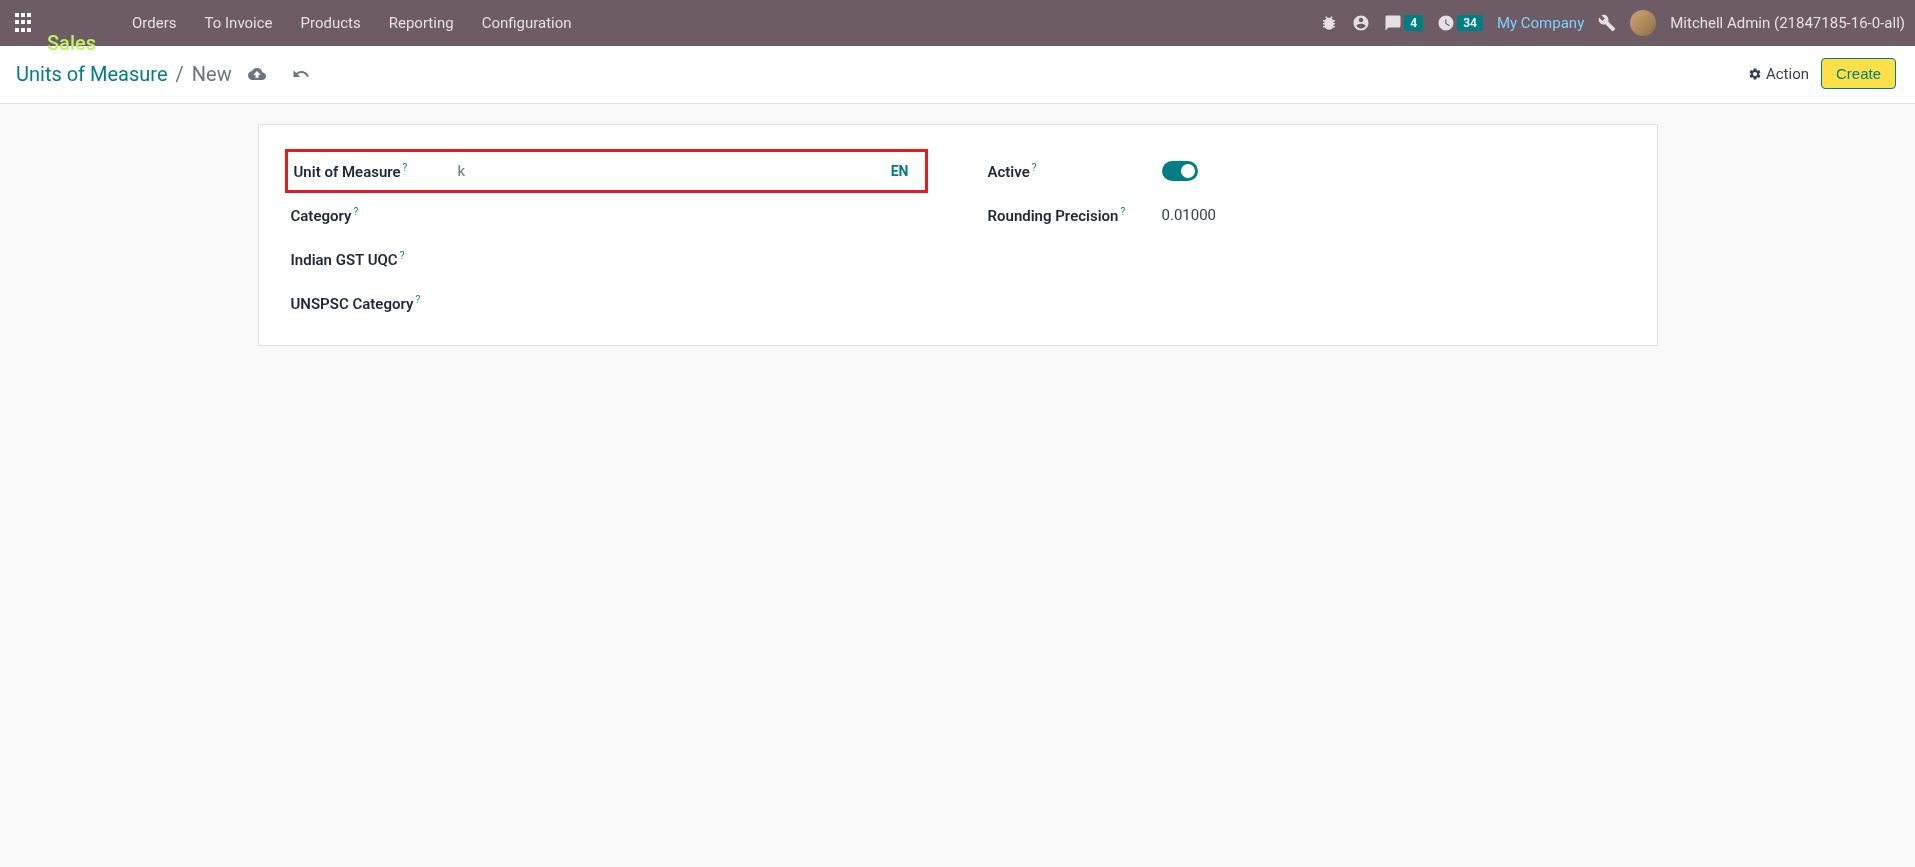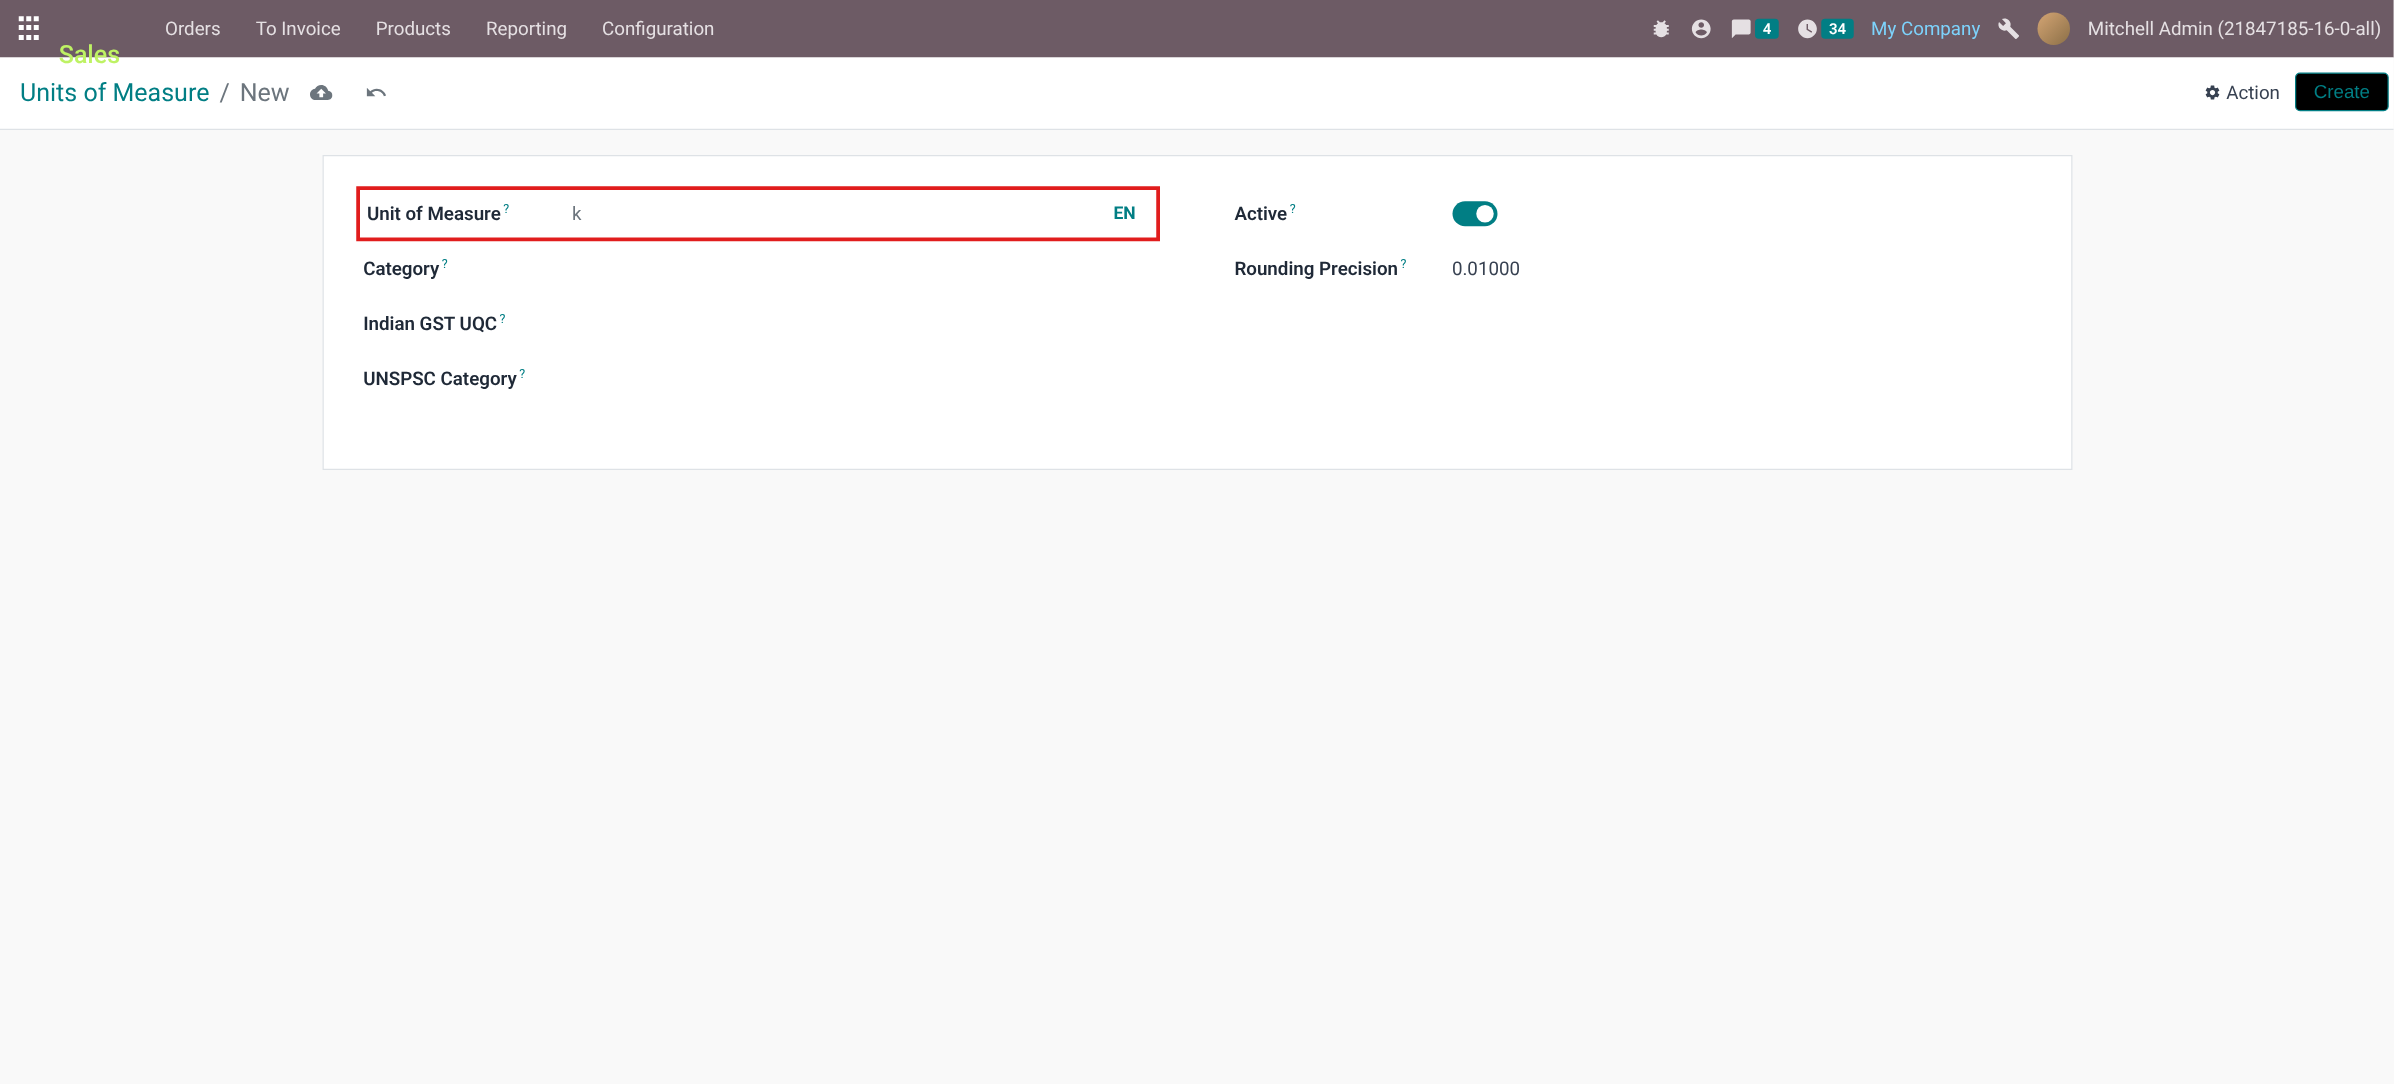--- a/index.html
+++ b/index.html
@@ -24,51 +24,51 @@
     .badge-group { display: flex; align-items: center; gap: 2px; }
     .badge { background: #017e84; color: #fff; font-size: 12px; padding: 1px 6px; border-radius: 3px; font-weight: 600; }
     .company-name { color: #7dd3fc; font-size: 15px; }
     .avatar { width: 26px; height: 26px; border-radius: 50%; background: linear-gradient(135deg, #d4a574 0%, #8b6f47 100%); }
     .user-name { color: #e5e0e3; font-size: 15px; }
     
     
     .control-panel {
       background: #fff;
       border-bottom: 1px solid #dee2e6;
-      padding: 12px 4px 14px 16px;
+      padding: 12px 19px 14px 16px;
       display: flex;
       align-items: center;
       justify-content: space-between;
     }
     .breadcrumb { display: flex; align-items: center; gap: 8px; font-size: 20px; }
     .breadcrumb-link { color: #017e84; cursor: pointer; }
     .breadcrumb-sep { color: #6c757d; }
     .breadcrumb-current { color: #6c757d; }
     .bc-icon { width: 18px; height: 18px; fill: #6c757d; margin-left: 8px; cursor: pointer; }
     .cp-right { display: flex; align-items: center; gap: 12px; }
     .action-btn { display: flex; align-items: center; gap: 4px; color: #374151; font-size: 15px; cursor: pointer; }
     .gear-icon-sm { width: 14px; height: 14px; fill: #374151; }
     .btn-create {
       border: 1px solid #017e84;
       color: #017e84;
-      background: #000000;
+      background: #fde047;
       padding: 6px 14px;
       font-size: 15px;
       border-radius: 4px;
       cursor: pointer;
     }
     
     
     .main-area { padding: 20px 0; }
     .form-sheet {
       background: #fff;
       max-width: 1400px;
       margin: 0 auto;
       border: 1px solid #dee2e6;
-      padding: 24px 32px 50px 32px;
+      padding: 24px 32px 20px 32px;
     }
     .form-row { display: flex; gap: 60px; }
     .form-col { flex: 1; }
     .field-row {
       display: flex;
       align-items: center;
       padding: 8px 0;
       min-height: 44px;
     }
     .field-label {

